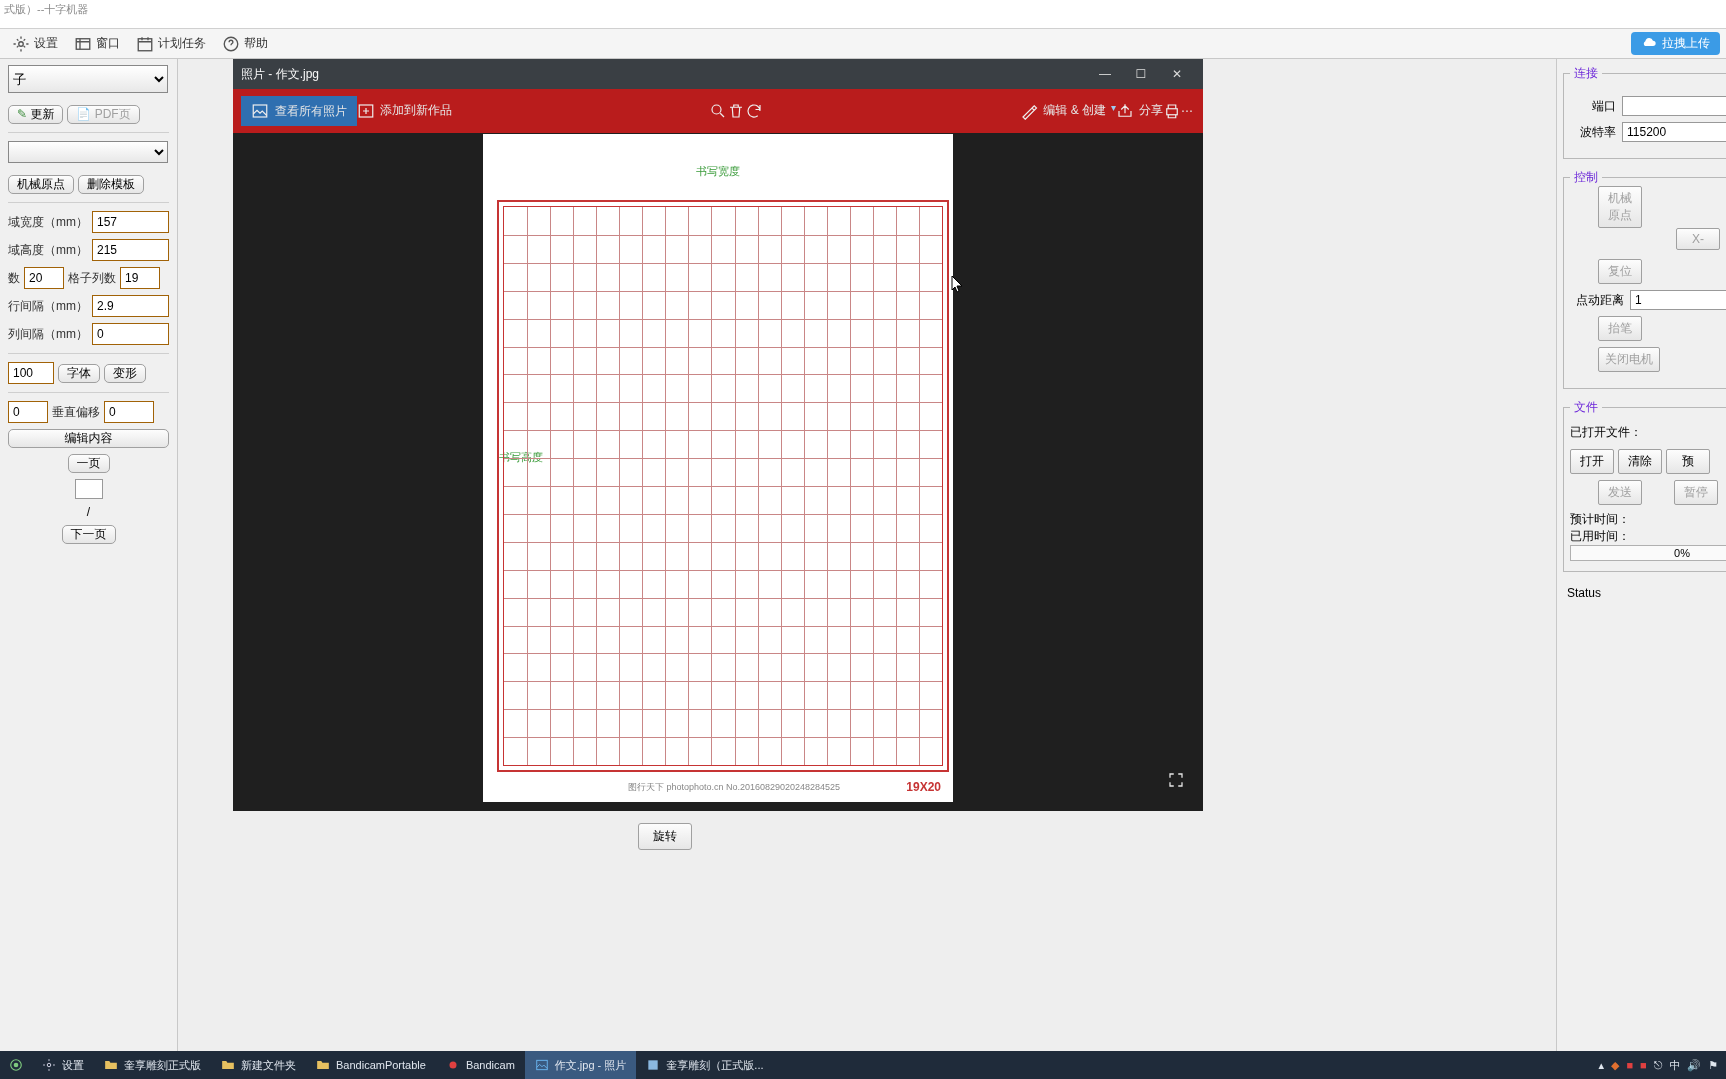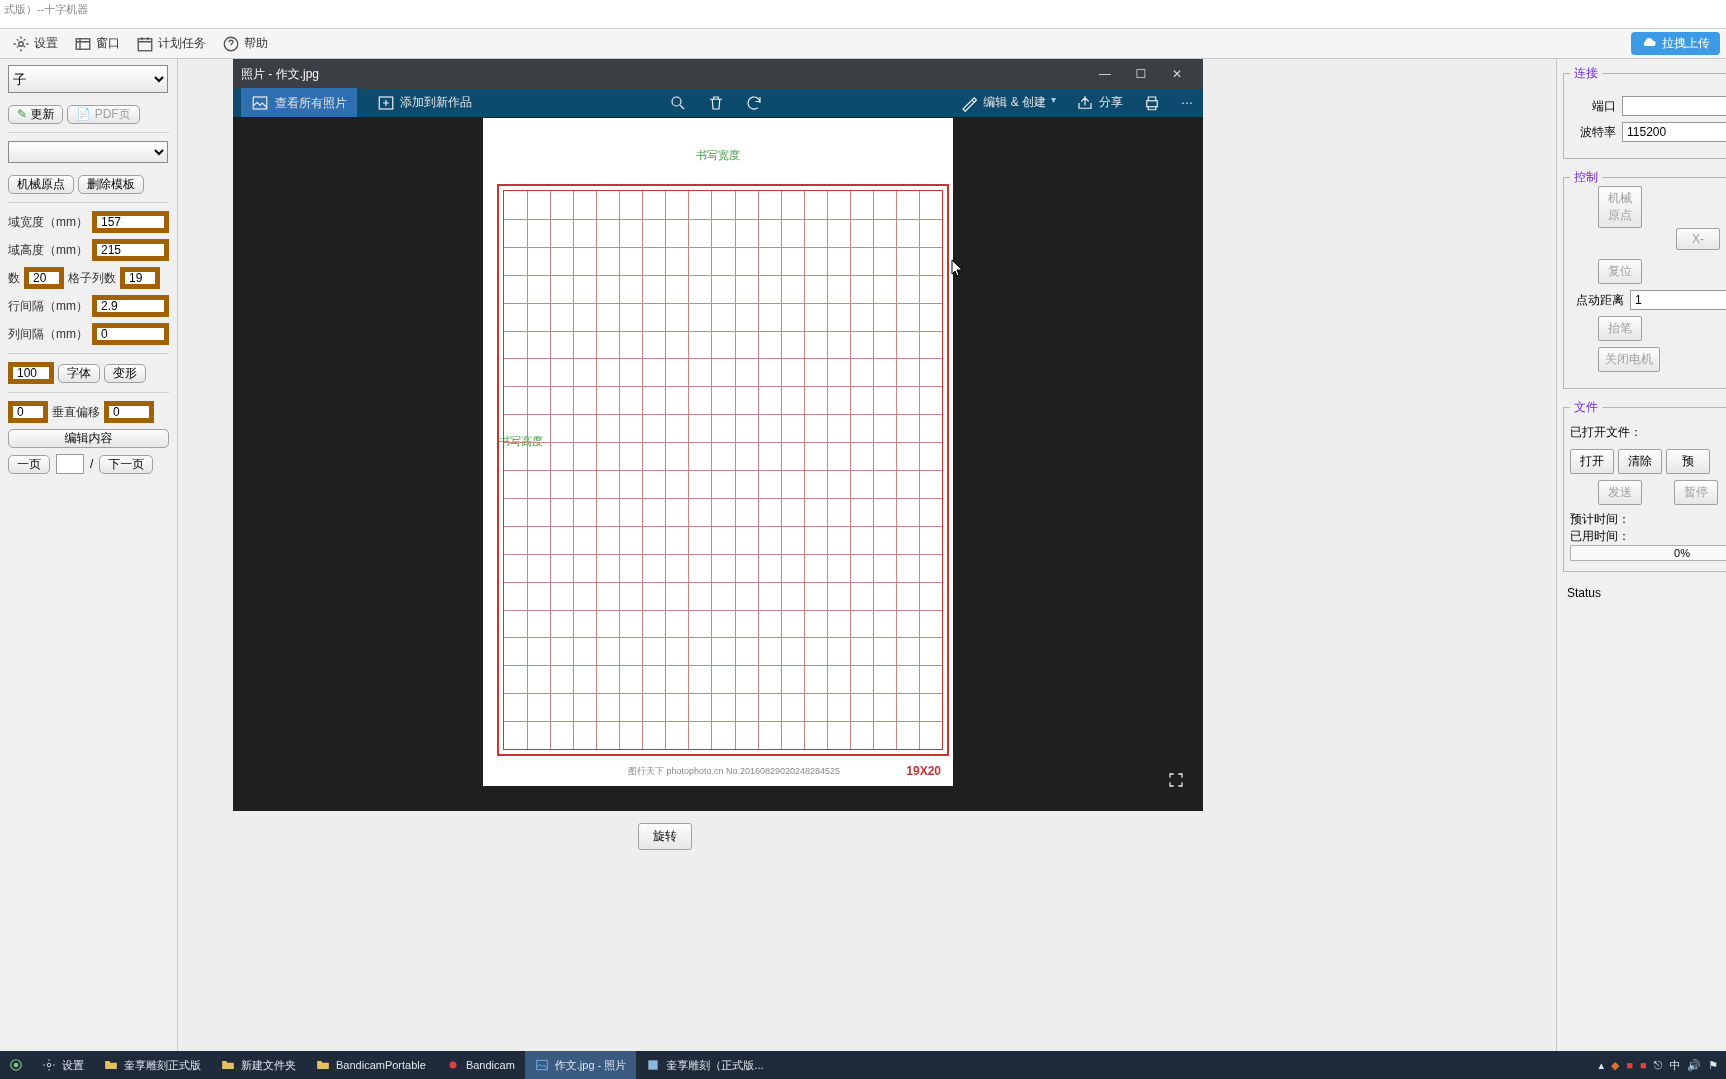--- a/index.html
+++ b/index.html
@@ -11,31 +11,31 @@
 .menubar .spacer{flex:1;}
 .btn-cloud{background:#3b9be6;color:#fff;border-radius:4px;padding:3px 10px;font-size:12px;display:flex;align-items:center;gap:5px;}
 .btn-cloud svg{width:16px;height:16px;fill:#fff;}
 .workarea{display:flex;height:calc(100% - 18px - 30px - 28px);}
 .leftpanel{width:178px;background:#f0f0f0;border-right:1px solid #c8c8c8;padding:6px 8px;font-size:12px;overflow:hidden;}
 .leftpanel .combo{width:160px;height:28px;border:1px solid #888;background:linear-gradient(#fff,#e8e8e8);margin-bottom:6px;}
 .leftpanel .row{display:flex;align-items:center;gap:4px;margin:6px 0;}
 .leftpanel .btn{border:1px solid #a0a0a0;background:linear-gradient(#fdfdfd,#e6e6e6);padding:0 8px;font-size:12px;border-radius:5px;cursor:pointer;}
 .leftpanel .btn.pdf{color:#a0a0a0;}
 .leftpanel .lbl{flex:0 0 auto;color:#333;font-size:12px;white-space:nowrap;}
-.leftpanel input.txt{flex:1;min-width:40px;border:5px solid #a16207;padding:2px 4px;font-size:12px;height:22px;}
+.leftpanel input.txt{flex:1;min-width:40px;border:1px solid #a16207;padding:2px 4px;font-size:12px;height:22px;}
 .leftpanel hr{border:none;border-top:1px solid #cfcfcf;margin:8px 0;}
-.leftpanel .pager{display:flex;align-items:center;gap:6px;}
+.leftpanel .pager{display:flex;align-items:center;gap:6px;flex-direction:column;}
 .leftpanel .pager input{width:28px;height:20px;border:1px solid #999;text-align:center;}
 
 .centerarea{flex:1;position:relative;background:#eee;}
 .photoframe{position:absolute;left:55px;top:0;width:970px;height:752px;background:#fff;display:flex;flex-direction:column;}
 .photoframe .ptitle{height:30px;background:#3a3f44;color:#fafafa;display:flex;align-items:center;font-size:12px;padding:0 8px;}
 .photoframe .ptitle .t{flex:1;}
 .photoframe .ptitle .wbtn{width:36px;text-align:center;cursor:pointer;color:#dcdcdc;}
-.ptoolbar{height:28px;background:#0c4a6e;display:flex;align-items:center;padding:0 8px;gap:20px;color:#e6e6e6;font-size:12px;}
+.ptoolbar{height:44px;background:#b91c1c;display:flex;align-items:center;padding:0 8px;gap:0;color:#e6e6e6;font-size:12px;}
 .ptoolbar .tab{background:#2f6fb0;padding:6px 10px;display:flex;align-items:center;gap:6px;}
 .ptoolbar .tab svg,.ptoolbar svg{width:18px;height:18px;fill:none;stroke:#eee;stroke-width:1.6;}
 .ptoolbar .tspacer{flex:1;}
 .ptoolbar .titem{display:flex;gap:5px;cursor:pointer;}
 .ptoolbar .chev{font-size:10px;color:#9ecaf0;}
 .pviewer{flex:1;background:#1f1f1f;position:relative;overflow:hidden;}
 .page{position:absolute;left:250px;top:1px;width:470px;height:668px;background:#fff;}
 .page .topcap{position:absolute;top:30px;left:0;right:0;text-align:center;color:#3a9b3a;font-size:11px;}
 .page .leftcap{position:absolute;left:16px;top:316px;color:#3a9b3a;font-size:11px;writing-mode:horizontal-tb;}
 .grid{position:absolute;left:20px;top:72px;width:440px;height:560px;}

